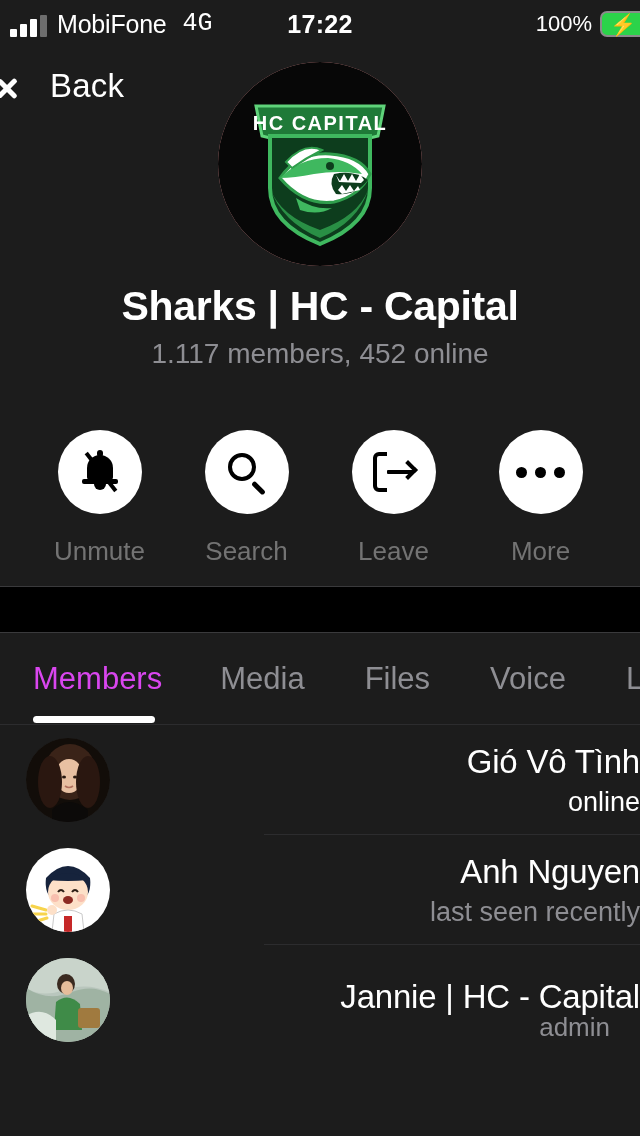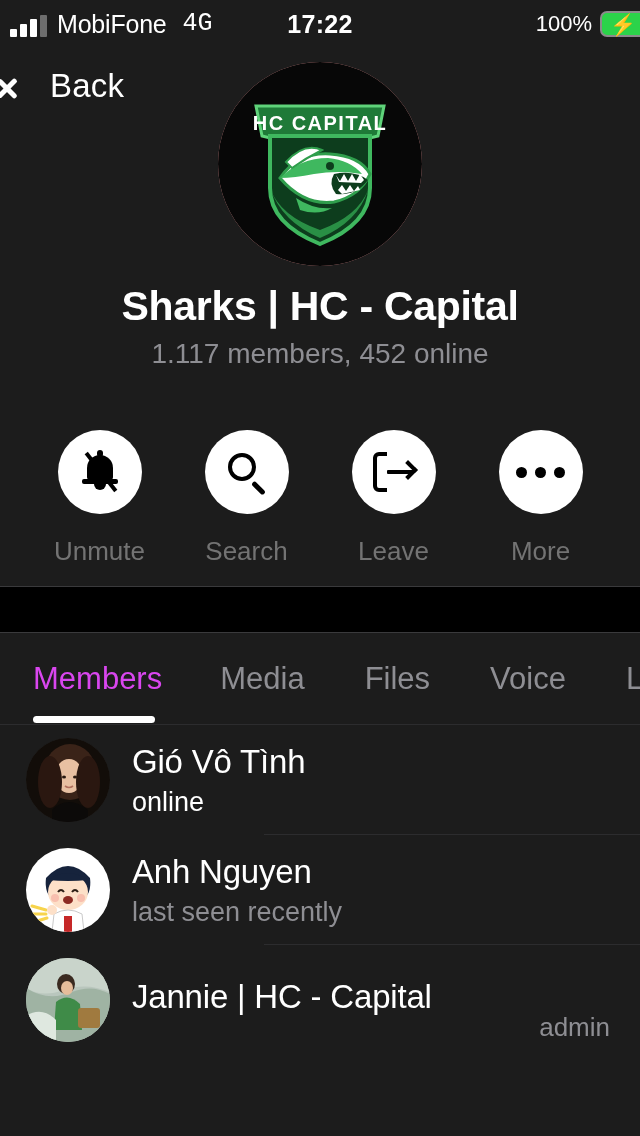--- a/index.html
+++ b/index.html
@@ -182,21 +182,21 @@
   .memberlist { position:absolute; left:0; top:725px; width:640px; }
   .member {
     position:relative; height:110px; display:flex; align-items:center;
   }
   .m-avatar {
     width:84px; height:84px; border-radius:50%; margin-left:26px;
     overflow:hidden; flex:none; position:relative; background:#2a2a2a;
   }
   .m-body {
     flex:1; margin-left:22px; height:110px; position:relative;
-    display:flex; flex-direction:column; justify-content:center;
+    display:flex; flex-direction:column; justify-content:center;text-align:right;
   }
   .m-name { color:#fff; font-size:33px; letter-spacing:-0.2px; }
   .m-status { margin-top:6px; font-size:27px; color:#8e8e93; }
   .m-status.online { color:#ffffff; }
   .m-badge {
     position:absolute; right:30px; bottom:12px; font-size:26px; color:#8e8e93;
   }
   .m-sep {
     position:absolute; left:132px; right:0; bottom:0; height:1px; background:#2c2c2e;
   }

